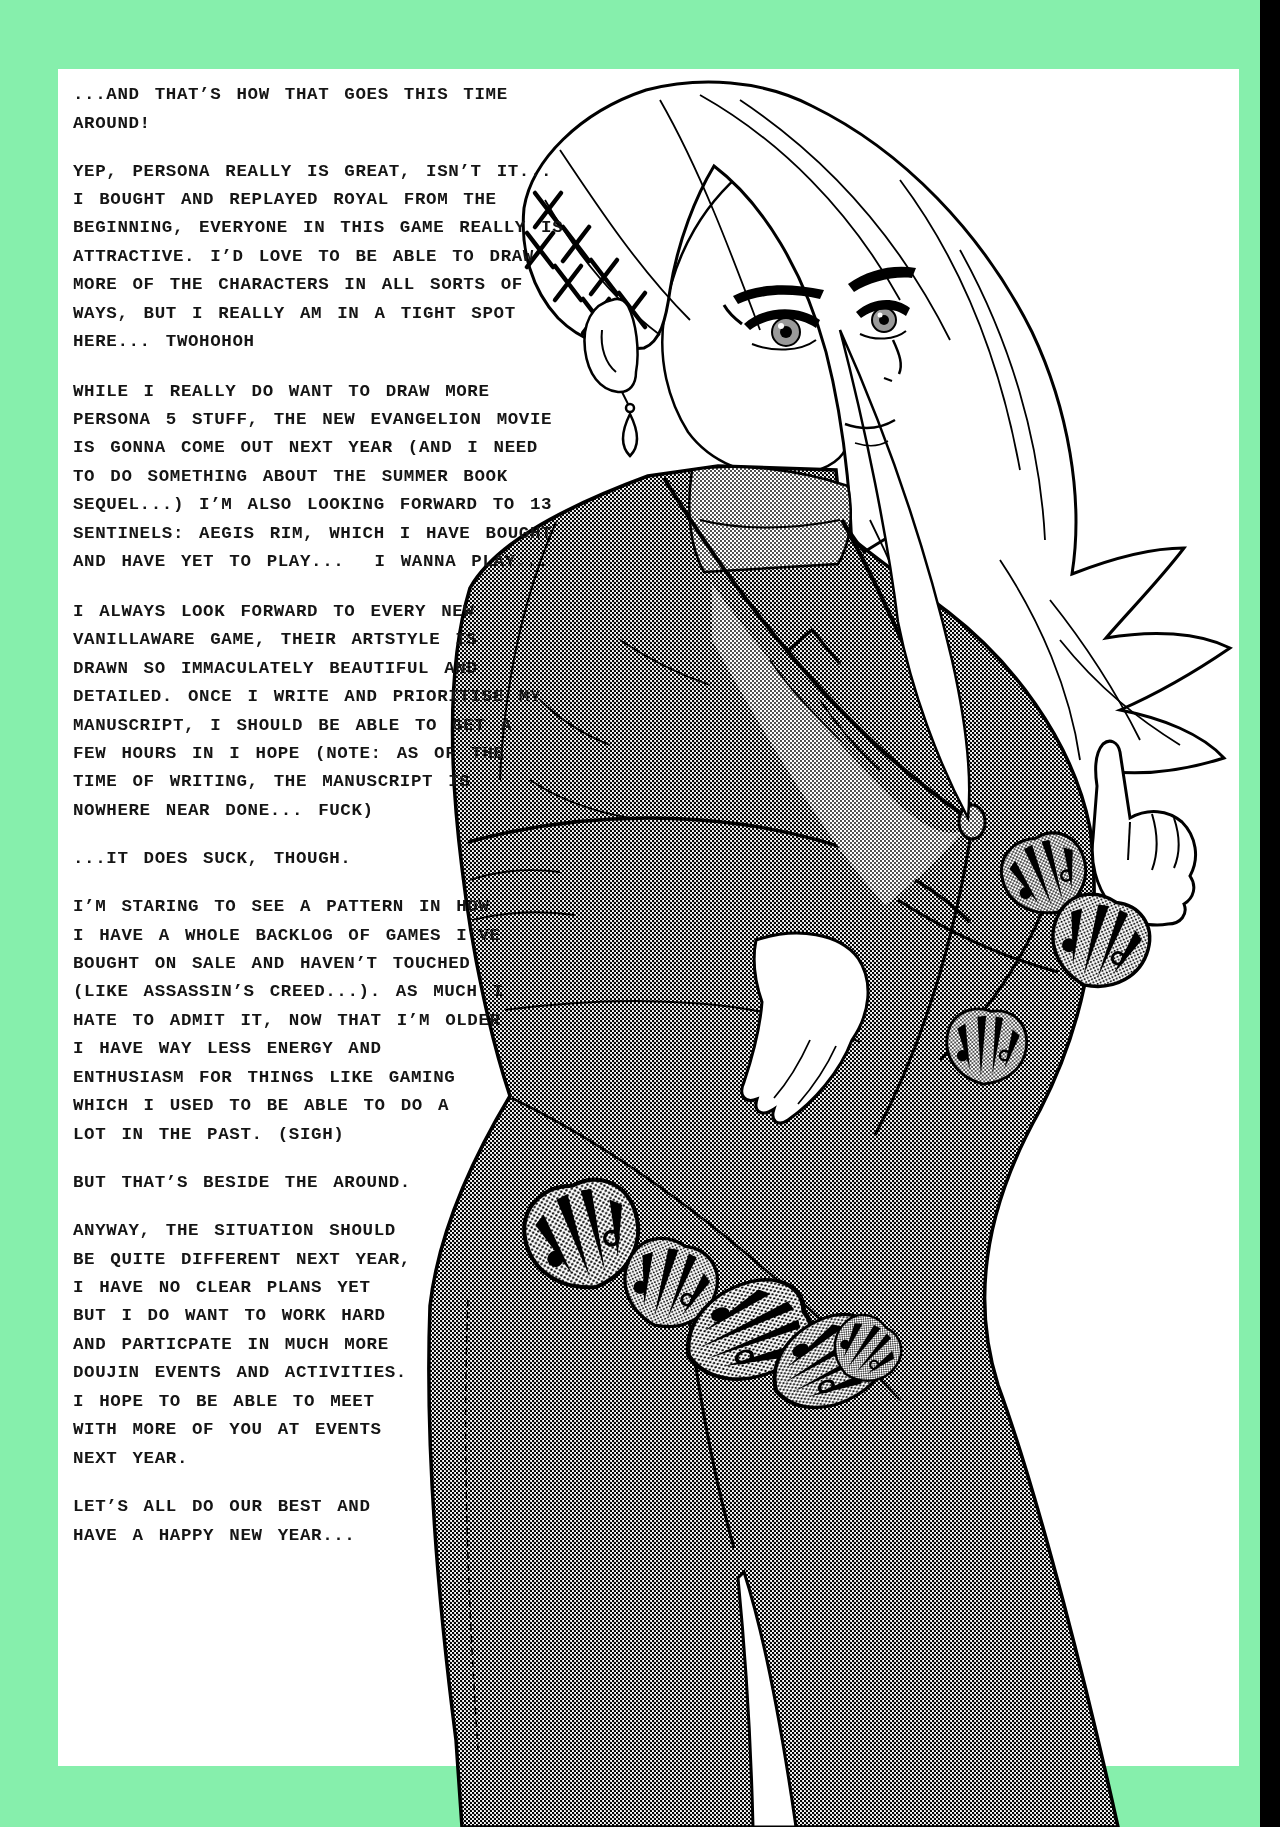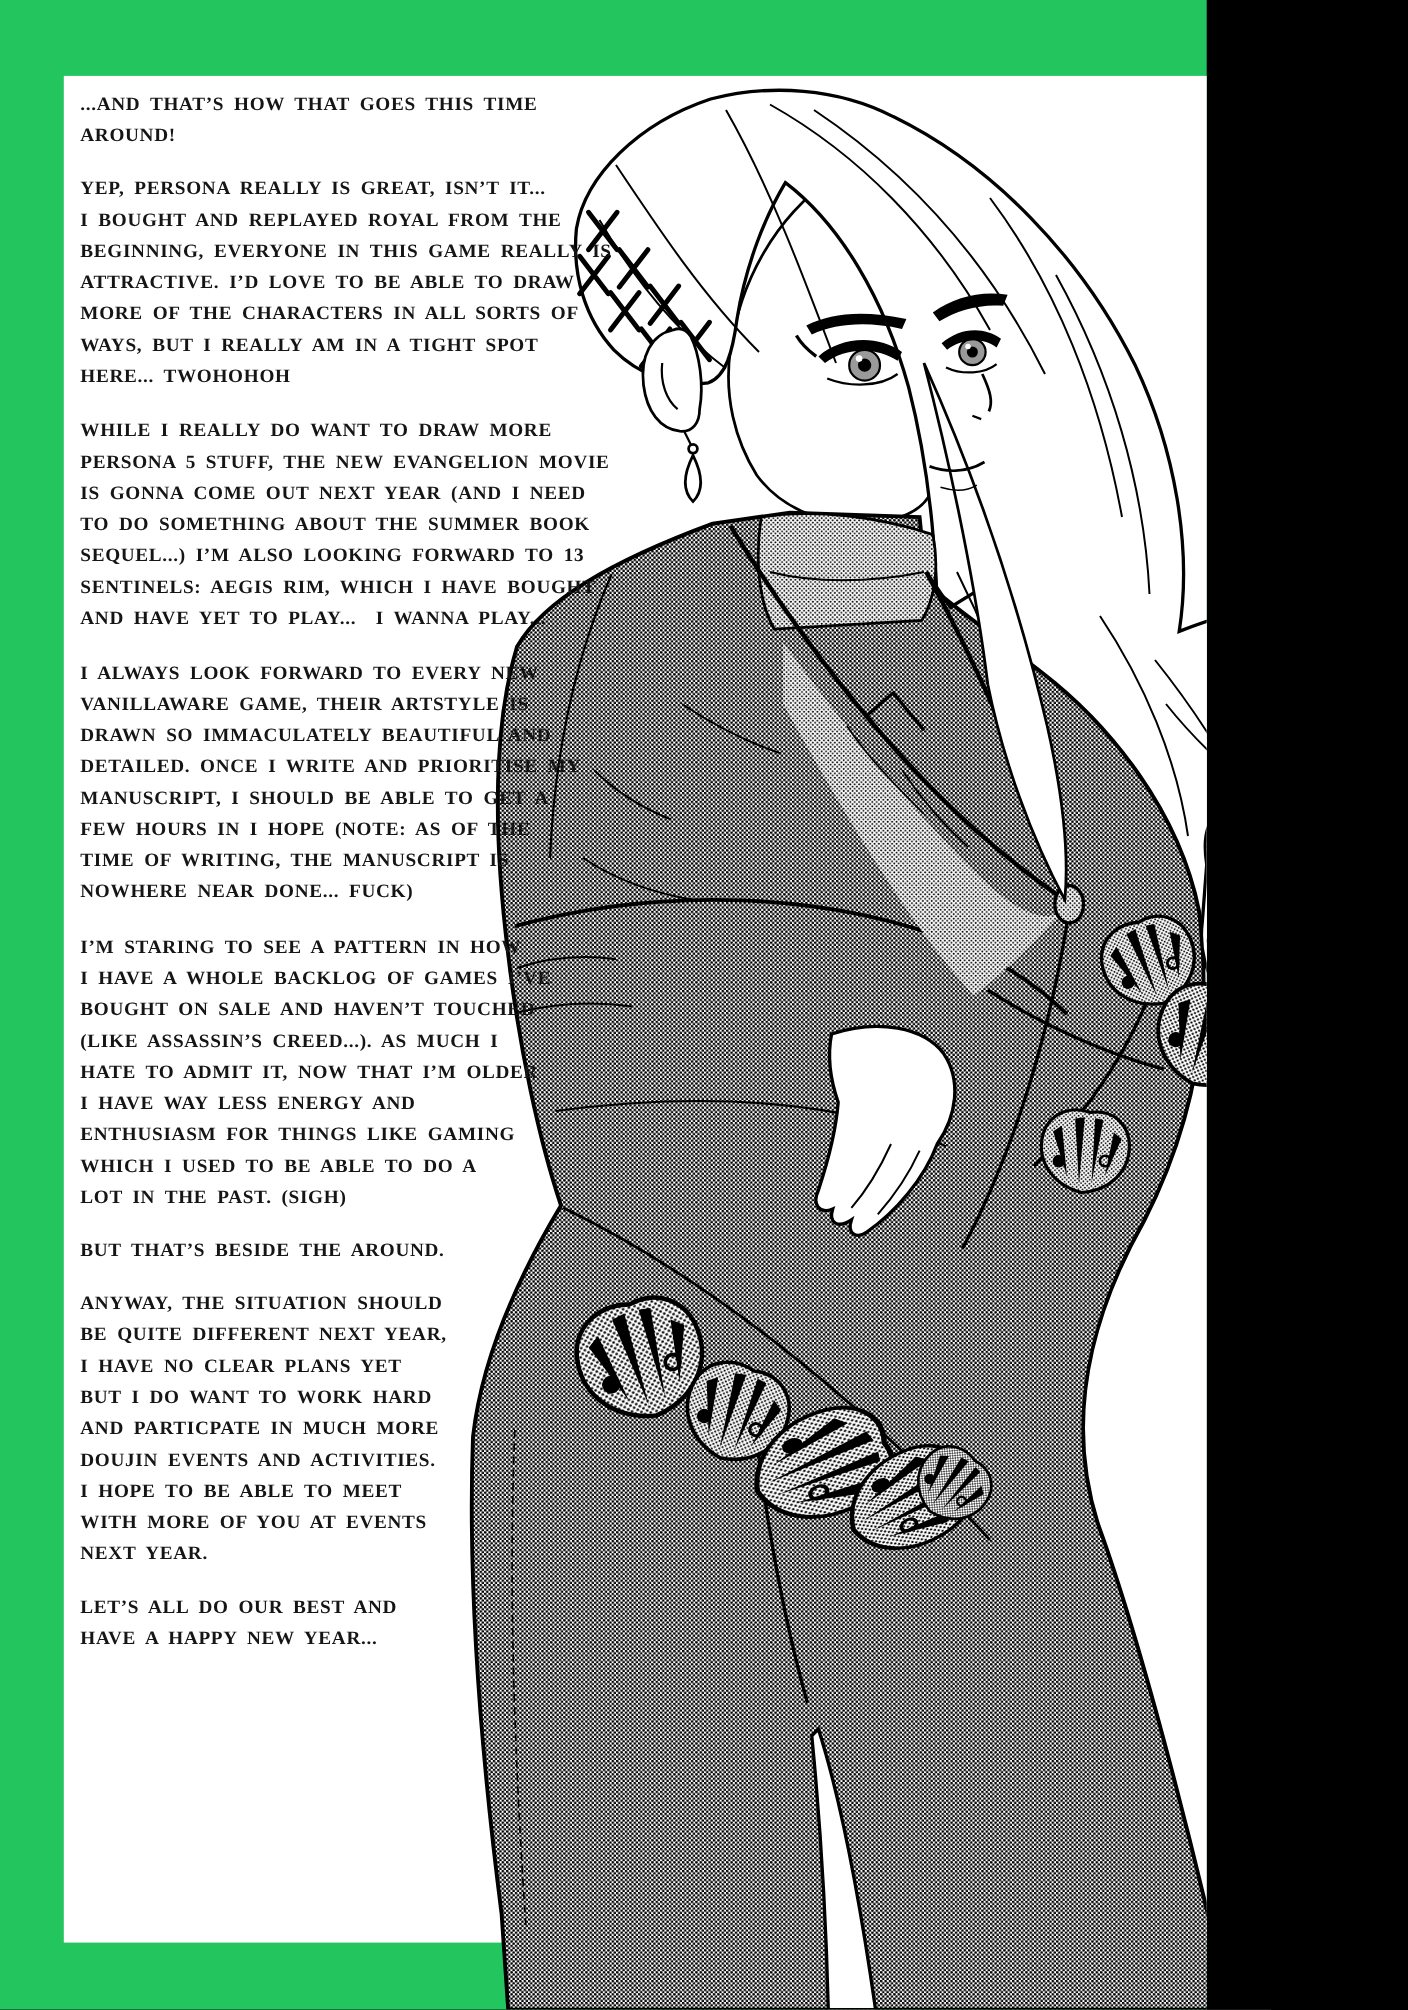--- a/index.html
+++ b/index.html
@@ -1,18 +1,18 @@
 <!DOCTYPE html>
 <html><head>
 <meta charset="utf-8">
 <style>
   html,body{margin:0;padding:0;background:#000;}
   #canvas{
-    position:relative;width:1097px;height:1827px;background:#22c55e;
-    overflow:hidden;font-family:Liberation Serif, serif;
+    position:relative;width:1260px;height:1827px;background:#86efac;
+    overflow:hidden;font-family:Liberation Mono, monospace;
   }
   #paper{
     position:absolute;left:58px;top:69px;width:1181px;height:1697px;
     background:#fff;z-index:1;
   }
   #figure-svg{
     position:absolute;left:0;top:0;width:1280px;height:1827px;z-index:2;
   }
   #afterword{
     position:absolute;left:73px;top:80px;width:540px;z-index:3;
@@ -226,20 +226,21 @@
 SENTINELS: AEGIS RIM, WHICH I HAVE BOUGHT
 AND HAVE YET TO PLAY...  I WANNA PLAY...</p>
     <p>I ALWAYS LOOK FORWARD TO EVERY NEW
 VANILLAWARE GAME, THEIR ARTSTYLE IS
 DRAWN SO IMMACULATELY BEAUTIFUL AND
 DETAILED. ONCE I WRITE AND PRIORITISE MY
 MANUSCRIPT, I SHOULD BE ABLE TO GET A
 FEW HOURS IN I HOPE (NOTE: AS OF THE
 TIME OF WRITING, THE MANUSCRIPT IS
 NOWHERE NEAR DONE... FUCK)</p>
+    <p>...IT DOES SUCK, THOUGH.</p>
     <p>I’M STARING TO SEE A PATTERN IN HOW
 I HAVE A WHOLE BACKLOG OF GAMES I’VE
 BOUGHT ON SALE AND HAVEN’T TOUCHED
 (LIKE ASSASSIN’S CREED...). AS MUCH I
 HATE TO ADMIT IT, NOW THAT I’M OLDER
 I HAVE WAY LESS ENERGY AND
 ENTHUSIASM FOR THINGS LIKE GAMING
 WHICH I USED TO BE ABLE TO DO A
 LOT IN THE PAST. (SIGH)</p>
     <p>BUT THAT’S BESIDE THE AROUND.</p>

